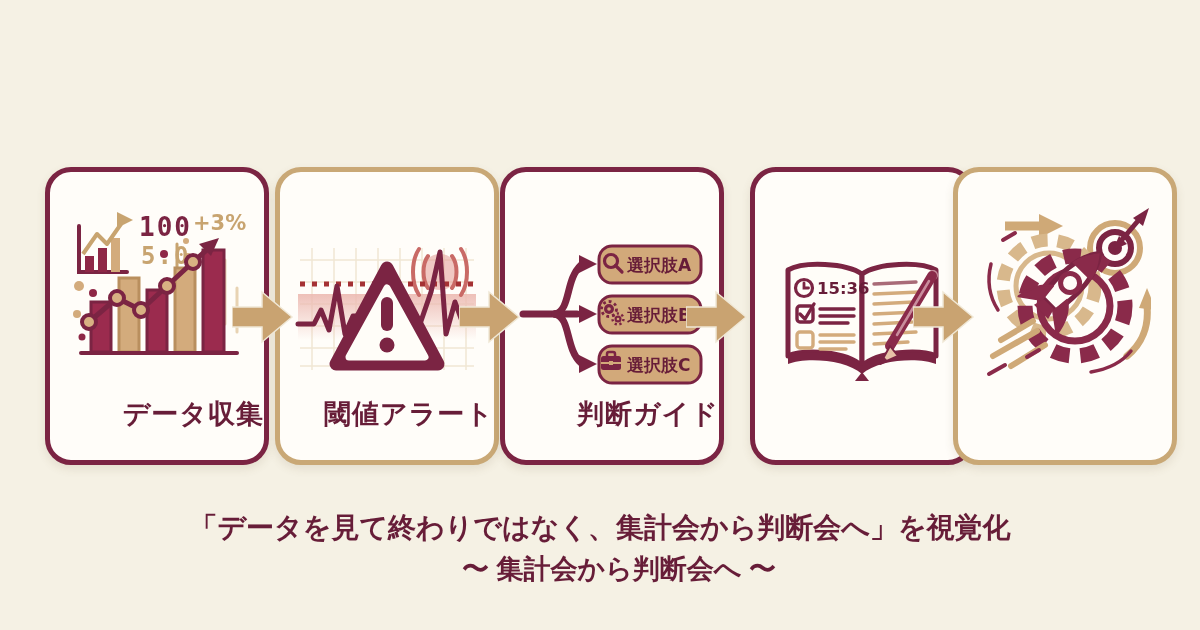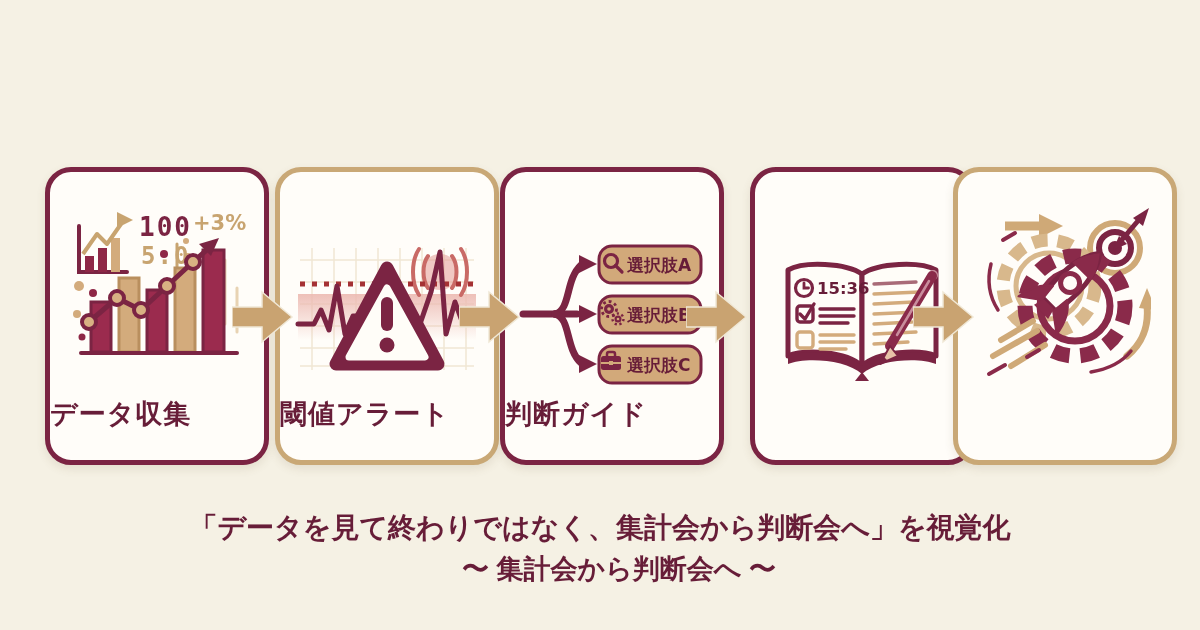--- a/index.html
+++ b/index.html
@@ -37,21 +37,21 @@
     position:absolute; left:0; right:0; display:flex; justify-content:center;
   }
   .c1 .icon-wrap { top:24px; }
   .c2 .icon-wrap { top:62px; }
   .c3 .icon-wrap { top:66px; }
   .c4 .icon-wrap { top:82px; }
   .c5 .icon-wrap { top:18px; }
 
   .card-label {
     position:absolute; bottom:28px; left:0; width:100%;
-    text-align:left;
+    text-align:right;
     font-size:27px; font-weight:800; letter-spacing:1px;
     color:#671d38;
   }
 
   .arrow {
     position:absolute; top:288px; width:62px; height:58px; z-index:5;
   }
   .a1 { left:232px; }
   .a2 { left:459px; }
   .a3 { left:686px; }

